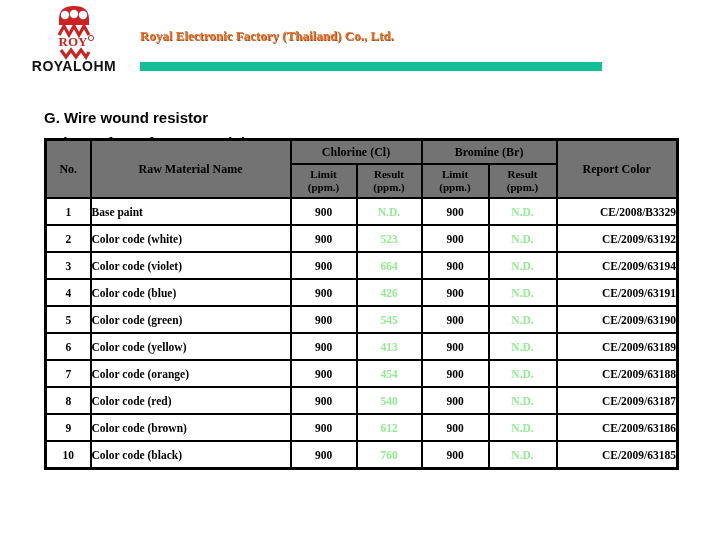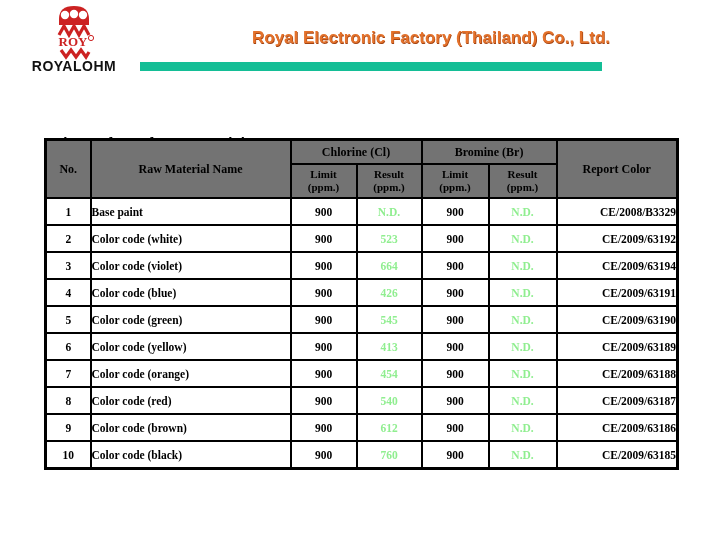--- a/index.html
+++ b/index.html
@@ -9,22 +9,22 @@
   }
   
   .logo{position:absolute;left:28px;top:4px;width:92px;text-align:center;}
   .logo svg{display:block;margin:0 auto;}
   .logo .brand{
     font-family:"Liberation Sans", sans-serif;font-weight:bold;font-size:14px;
     color:#111;letter-spacing:0.5px;margin-top:-2px;
   }
   
   .company-title{
-    position:absolute;left:140px;top:28px;width:470px;text-align:right;
-    font-family:Liberation Sans, sans-serif;font-weight:bold;font-size:17px;
+    position:absolute;left:140px;top:28px;width:470px;text-align:left;
+    font-family:Liberation Serif, serif;font-weight:bold;font-size:13px;
     color:#e4722b;text-shadow:0.6px 0.6px 0 #a34312;
     white-space:nowrap;
   }
   .teal-bar{position:absolute;left:140px;top:62px;width:462px;height:9px;background:#14be96;}
   
   .heading{
     position:absolute;left:44px;
     font-family:"Liberation Sans", sans-serif;font-weight:bold;font-size:15px;color:#000;
     white-space:nowrap;
   }
@@ -61,20 +61,21 @@
       <circle cx="49" cy="34" r="2.6" fill="none" stroke="#cc2222" stroke-width="1"></circle>
       <polyline points="19,46 24,53 29,46 34,53 39,46 44,53 47,48" fill="none" stroke="#cc2222" stroke-width="3.2"></polyline>
     </svg>
     <div class="brand">ROYALOHM</div>
   </div>
 
   <div class="company-title">Royal Electronic Factory (Thailand) Co., Ltd.</div>
   <div class="teal-bar"></div>
 
   <div class="heading h1">Halogen free of raw material</div>
+  <div class="heading h2">G. Wire wound resistor</div>
 
   <div class="tbl-wrap">
     <table>
       <colgroup>
         <col style="width:45px">
           <col style="width:200px">
           <col style="width:66px">
         <col style="width:65px">
           <col style="width:67px">
           <col style="width:68px">

